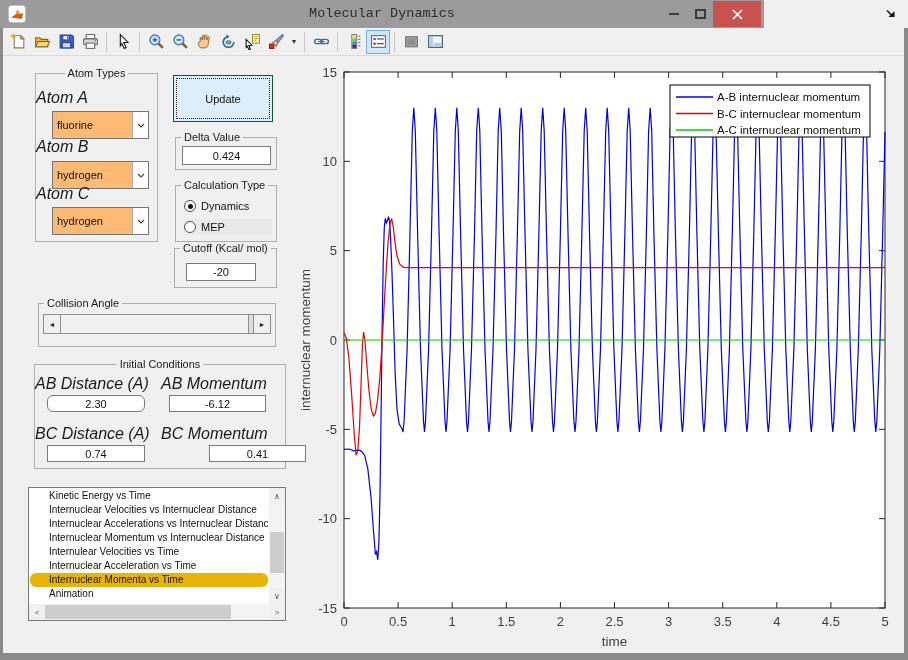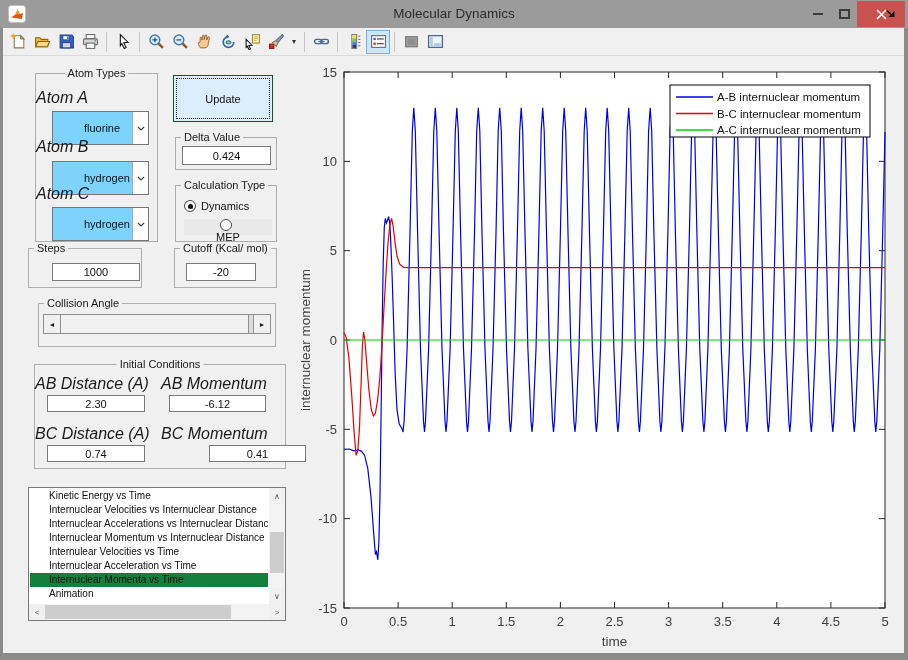--- a/index.html
+++ b/index.html
@@ -8,22 +8,22 @@
     font-family:"Liberation Sans", sans-serif;
     background:#f0f0f0; position:relative; overflow:hidden;
     -webkit-font-smoothing:antialiased;
   }
   
   .frame { position:absolute; background:#8a8a8a; z-index:50; }
   .frame-left { left:0; top:28px; width:3px; bottom:0; }
   .frame-right { right:0; top:28px; width:4px; bottom:0; }
   .frame-bottom { left:0; right:0; bottom:0; height:7px; }
   
-  .titlebar { position:absolute; left:0; top:0; width:908px; height:28px;
-    background:#9b9b9b; display:flex; align-items:center; }
+  .titlebar { position:absolute; left:0; top:0; width:764px; height:28px;
+    background:#9b9b9b; display:flex; align-items:center;font-family:Liberation Mono, monospace; }
   .title-icon { position:absolute; left:8px; top:5px; width:18px; height:18px; }
   .title-text { position:absolute; left:0; right:0; text-align:center; top:6px;
     font-size:13.5px; color:#2d2d2d; }
   .cap-btn { position:absolute; top:1px; height:26px; display:flex; align-items:center; justify-content:center; }
   .btn-min { right:78px; width:24px; }
   .btn-min .bar { width:10px; height:2px; background:#3c3c3c; }
   .btn-max { right:52px; width:24px; }
   .btn-max .box { width:11px; height:10px; border:2px solid #3c3c3c; }
   .btn-close { right:3px; width:48px; background:#c75250; }
   
@@ -43,22 +43,22 @@
   
   .gb { position:absolute; border:1px solid #aeaeae; }
   .gb-label { position:absolute; top:-7px; background:#f0f0f0; padding:0 3px;
     font-size:11px; color:#1a1a1a; white-space:nowrap; }
   .gb-label.center { left:50%; transform:translateX(-50%); }
   .gb-label.left { left:5px; }
   .ctl-label { position:absolute; width:100%; text-align:left; font-size:16px; color:#1a1a1a;font-style:italic; }
   .edit { position:absolute; border:1px solid #7a7a7a; background:#fff;
     font-family:"Liberation Sans",sans-serif; font-size:11px; text-align:center; color:#111; }
   
-  .combo { position:absolute; height:34px; border:1px solid #767676; background:#7dd3fc;
-    display:flex; align-items:center;padding-left:27px; }
+  .combo { position:absolute; height:28px; border:1px solid #767676; background:#fdba74;
+    display:flex; align-items:center; }
   .combo-text { flex:1; font-size:11px; padding-left:4px; color:#111; white-space:nowrap; overflow:hidden; }
   .combo-btn { width:16px; height:100%; border-left:1px solid #ababab;
     display:flex; align-items:center; justify-content:center; background:#fdfdfd; }
   .combo-btn svg { width:8px; height:5px; }
   
   .update-btn { position:absolute; left:173px; top:19px; width:100px; height:47px;
     background:#dcedfb; border:1px solid #14532d; font-family:"Liberation Sans",sans-serif;
     font-size:11px; color:#111; }
   .update-btn::after { content:""; position:absolute; left:2px; top:2px; right:2px; bottom:2px;
     border:1px dotted #222; }
@@ -77,21 +77,21 @@
   .sl-left { left:0; border-right:1px solid #8f8f8f; }
   .sl-right { right:0; border-left:1px solid #8f8f8f; }
   .sl-thumb { position:absolute; left:17px; top:0; width:188px; height:100%;
     background:#f1f1f1; border-right:1px solid #8f8f8f; }
   
   .listbox { position:absolute; left:28px; top:431px; width:258px; height:134px;
     border:1px solid #7a7a7a; background:#fff; }
   .lb-items { position:absolute; left:1px; top:1px; right:17px; bottom:17px; overflow:hidden; }
   .lb-item { height:14px; line-height:14px; font-size:10px; color:#111;
     padding-left:19px; white-space:nowrap; overflow:hidden; }
-  .lb-item.selected { background:#15803d; }
+  .lb-item.selected { background:#eab308;border-radius:6px; }
   
   .vsb { position:absolute; right:0; top:0; bottom:16px; width:16px; background:#f3f3f3; }
   .hsb { position:absolute; left:0; right:0; bottom:0; height:16px; background:#f3f3f3; }
   .sb-btn { position:absolute; width:16px; height:16px; display:flex; align-items:center;
     justify-content:center; font-size:8px; color:#555; background:#f0f0f0; }
   .vsb .up { top:0; } .vsb .down { bottom:0; }
   .hsb .left { left:0; } .hsb .right { right:0; }
   .vsb-thumb { position:absolute; left:1px; width:14px; top:44px; height:41px; background:#cdcdcd; }
   .hsb-thumb { position:absolute; top:1px; height:14px; left:16px; width:186px; background:#cdcdcd; }
   
@@ -286,50 +286,46 @@
     <span class="gb-label left">Delta Value</span>
     <input class="edit" style="left: 6px; top: 8px; width: 89px; height: 19px;" value="0.424">
   </div>
 
   <div class="gb" style="left:175px; top:129px; width:102px; height:57px;">
     <span class="gb-label left">Calculation Type</span>
     <div class="radio-row" style="top:12px;">
       <span class="radio-circ sel"></span>
       <span class="radio-lbl">Dynamics</span>
     </div>
-    <div class="radio-row shaded" style="top:33px;flex-direction:column;">
+    <div class="radio-row shaded" style="top:33px;">
       <span class="radio-circ"></span>
       <span class="radio-lbl">MEP</span>
     </div>
   </div>
 
-  <div class="gb" style="left:28px; top:192px; width:114px; height:40px;">
-    <span class="gb-label left">Steps</span>
-    <input class="edit" style="left: 23px; top: 14px; width: 88px; height: 18px;" value="1000">
-  </div>
 
   <div class="gb" style="left:174px; top:192px; width:103px; height:40px;">
     <span class="gb-label left">Cutoff (Kcal/ mol)</span>
     <input class="edit" style="left: 11px; top: 14px; width: 70px; height: 18px;" value="-20">
   </div>
 
   <div class="gb" style="left:38px; top:247px; width:238px; height:44px;">
     <span class="gb-label left">Collision Angle</span>
     <div class="slider" style="left:4px; top:10px; width:228px; height:20px;">
       <span class="sl-arrow sl-left">◄</span>
       <span class="sl-thumb"></span>
       <span class="sl-arrow sl-right">►</span>
     </div>
   </div>
 
   <div class="gb" style="left:34px; top:308px; width:252px; height:105px;">
     <span class="gb-label center">Initial Conditions</span>
     <span class="ctl-label" style="top:10px; left:0; width:122px;">AB Distance (A)</span>
     <span class="ctl-label" style="top:10px; left:126px; width:122px;">AB Momentum</span>
-    <input class="edit" style="left: 12px; top: 30px; width: 98px; height: 17px;" value="2.30">
+    <input class="edit" style="left: 12px; top: 30px; width: 98px; height: 17px; border-radius: 6px;" value="2.30">
     <input class="edit" style="left: 134px; top: 30px; width: 97px; height: 17px;" value="-6.12">
     <span class="ctl-label" style="top:60px; left:0; width:122px;">BC Distance (A)</span>
     <span class="ctl-label" style="top:60px; left:126px; width:122px;">BC Momentum</span>
     <input class="edit" style="left: 12px; top: 80px; width: 98px; height: 17px;" value="0.74">
     <input class="edit" style="left: 134px; top: 80px; width: 97px; height: 17px; margin-left: 40px;" value="0.41">
   </div>
 
   <div class="listbox">
     <div class="lb-items" id="lb-items">
         <div class="lb-item">Kinetic Energy vs Time</div>

